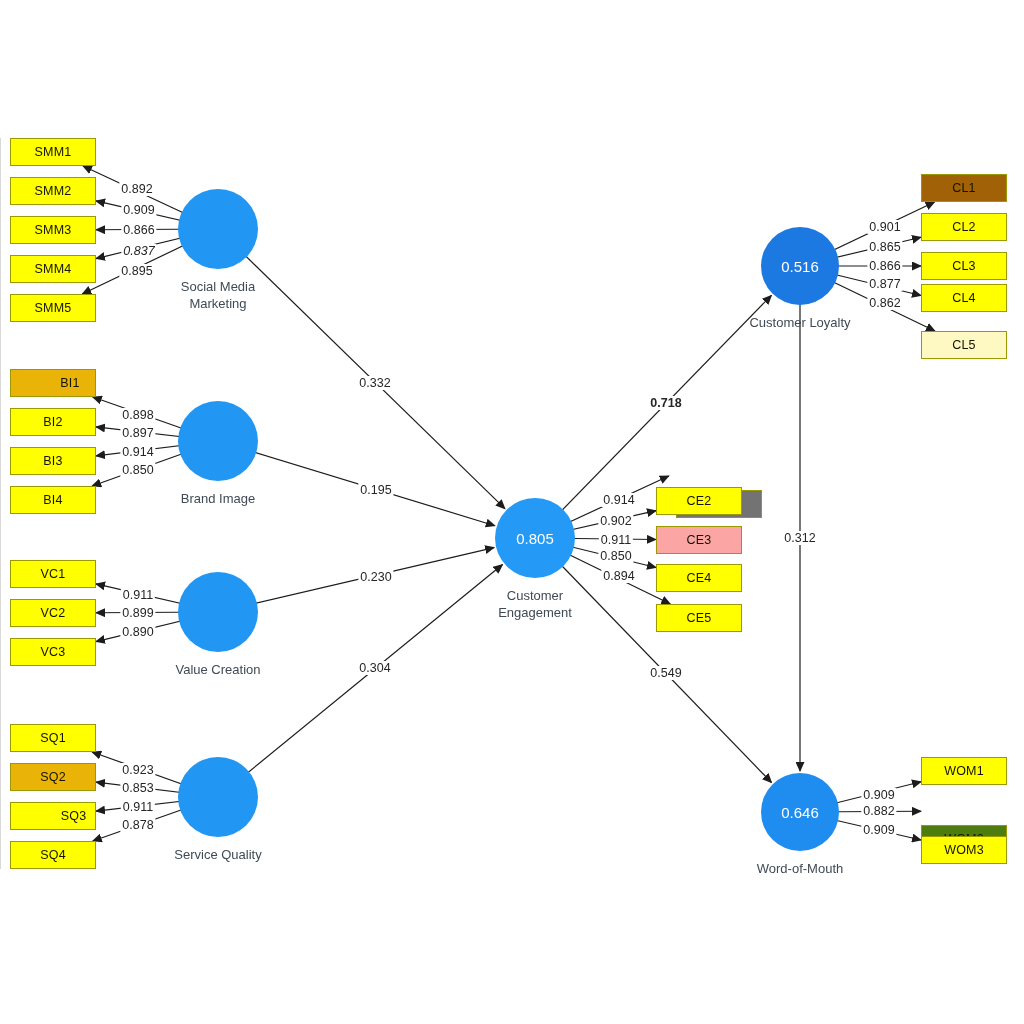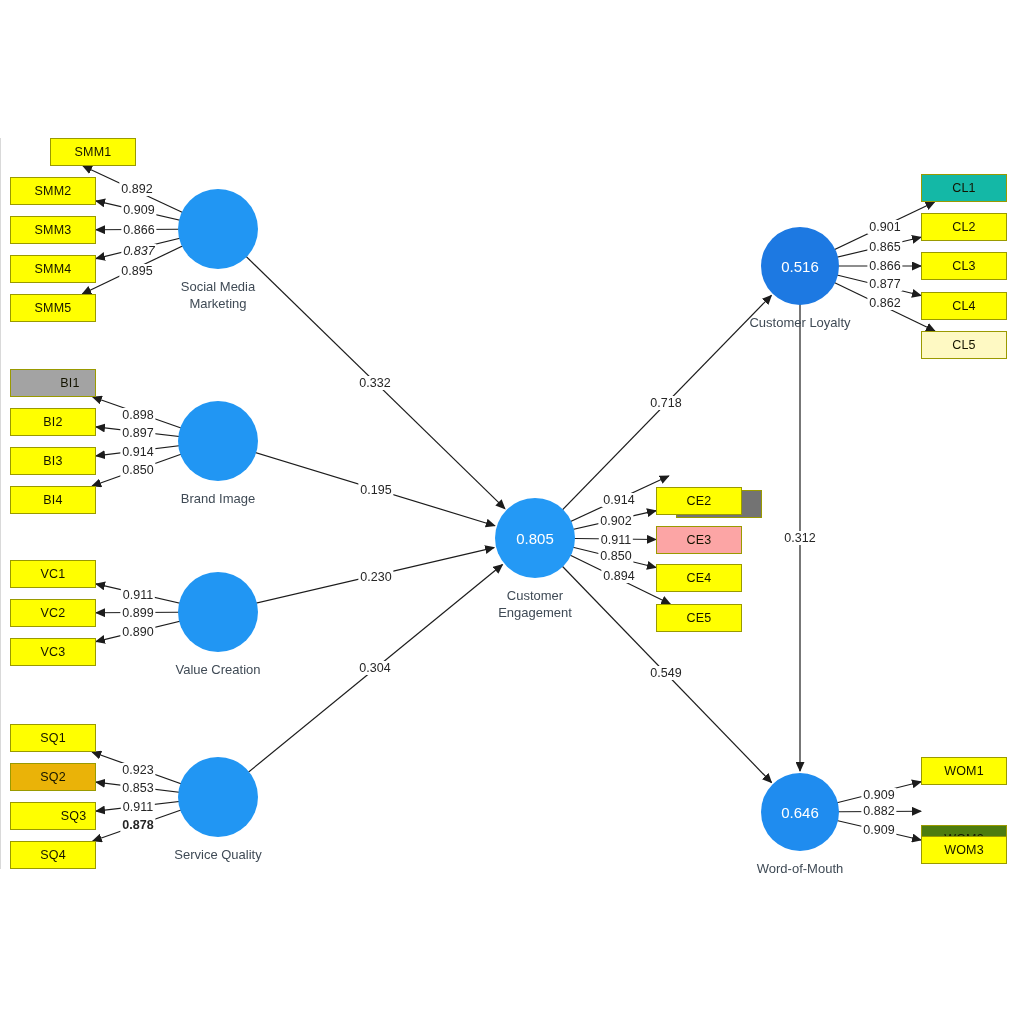--- a/index.html
+++ b/index.html
@@ -80,83 +80,83 @@
         <circle cx="218" cy="441" r="40" fill="#2196f3"></circle>
         <circle cx="218" cy="612" r="40" fill="#2196f3"></circle>
         <circle cx="218" cy="797" r="40" fill="#2196f3"></circle>
         <circle cx="535" cy="538" r="40" fill="#2499f5"></circle>
         <circle cx="800" cy="266" r="39" fill="#1d79e2"></circle>
         <circle cx="800" cy="812" r="39" fill="#1f8cef"></circle>
       </g>
   </svg>
   <div class="canvas-edge" style="left:0;top:138px;width:1px;height:731px;"></div>
   <div id="g-labels">
-      <div class="indicator-box" style="left: 10px; top: 138px; background: rgb(255, 255, 0); border-color: rgb(154, 154, 0); margin-left: 40px;">SMM1</div>
+      <div class="indicator-box" style="left: 10px; top: 138px; background: rgb(255, 255, 0); border-color: rgb(154, 154, 0);">SMM1</div>
       <div class="num-label" style="left: 137px; top: 189px;">0.892</div>
       <div class="indicator-box" style="left: 10px; top: 177px; background: rgb(255, 255, 0); border-color: rgb(154, 154, 0);">SMM2</div>
       <div class="num-label" style="left: 139px; top: 210px;">0.909</div>
       <div class="indicator-box" style="left: 10px; top: 216px; background: rgb(255, 255, 0); border-color: rgb(154, 154, 0);">SMM3</div>
       <div class="num-label" style="left: 139px; top: 230px;">0.866</div>
       <div class="indicator-box" style="left: 10px; top: 255px; background: rgb(255, 255, 0); border-color: rgb(154, 154, 0);">SMM4</div>
       <div class="num-label" style="left: 139px; top: 251px; font-style: italic;">0.837</div>
       <div class="indicator-box" style="left: 10px; top: 294px; background: rgb(255, 255, 0); border-color: rgb(154, 154, 0);">SMM5</div>
       <div class="num-label" style="left: 137px; top: 271px;">0.895</div>
-      <div class="indicator-box" style="left: 10px; top: 369px; background: #a3a3a3; border-color: rgb(154, 154, 0); padding-left: 34px;">BI1</div>
+      <div class="indicator-box" style="left: 10px; top: 369px; background: #eab308; border-color: rgb(154, 154, 0); padding-left: 34px;">BI1</div>
       <div class="num-label" style="left: 138px; top: 415px;">0.898</div>
       <div class="indicator-box" style="left: 10px; top: 408px; background: rgb(255, 255, 0); border-color: rgb(154, 154, 0);">BI2</div>
       <div class="num-label" style="left: 138px; top: 433px;">0.897</div>
       <div class="indicator-box" style="left: 10px; top: 447px; background: rgb(255, 255, 0); border-color: rgb(154, 154, 0);">BI3</div>
       <div class="num-label" style="left: 138px; top: 452px;">0.914</div>
       <div class="indicator-box" style="left: 10px; top: 486px; background: rgb(255, 255, 0); border-color: rgb(154, 154, 0);">BI4</div>
       <div class="num-label" style="left: 138px; top: 470px;">0.850</div>
       <div class="indicator-box" style="left: 10px; top: 560px; background: rgb(255, 255, 0); border-color: rgb(154, 154, 0);">VC1</div>
       <div class="num-label" style="left: 138px; top: 595px;">0.911</div>
       <div class="indicator-box" style="left: 10px; top: 599px; background: rgb(255, 255, 0); border-color: rgb(154, 154, 0);">VC2</div>
       <div class="num-label" style="left: 138px; top: 613px;">0.899</div>
       <div class="indicator-box" style="left: 10px; top: 638px; background: rgb(255, 255, 0); border-color: rgb(154, 154, 0);">VC3</div>
       <div class="num-label" style="left: 138px; top: 632px;">0.890</div>
       <div class="indicator-box" style="left: 10px; top: 724px; background: rgb(255, 255, 0); border-color: rgb(154, 154, 0);">SQ1</div>
       <div class="num-label" style="left: 138px; top: 770px;">0.923</div>
       <div class="indicator-box" style="left: 10px; top: 763px; background: #eab308; border-color: rgb(154, 154, 0);">SQ2</div>
       <div class="num-label" style="left: 138px; top: 788px;">0.853</div>
       <div class="indicator-box" style="left: 10px; top: 802px; background: rgb(255, 255, 0); border-color: rgb(154, 154, 0); padding-left: 41px;">SQ3</div>
       <div class="num-label" style="left: 138px; top: 807px;">0.911</div>
       <div class="indicator-box" style="left: 10px; top: 841px; background: rgb(255, 255, 0); border-color: rgb(154, 154, 0);">SQ4</div>
-      <div class="num-label" style="left: 138px; top: 825px; font-weight: bold;">0.878</div>
+      <div class="num-label" style="left: 138px; top: 825px;">0.878</div>
       <div class="indicator-box" style="left: 676px; top: 448px; background: #737373; border-color: rgb(154, 154, 0); margin-top: 42px;">CE1</div>
       <div class="num-label" style="left: 619px; top: 500px;">0.914</div>
       <div class="indicator-box" style="left: 656px; top: 487px; background: rgb(255, 255, 0); border-color: rgb(154, 154, 0);">CE2</div>
       <div class="num-label" style="left: 616px; top: 521px;">0.902</div>
       <div class="indicator-box" style="left: 656px; top: 526px; background: #fca5a5; border-color: rgb(154, 154, 0);">CE3</div>
       <div class="num-label" style="left: 616px; top: 540px;">0.911</div>
       <div class="indicator-box" style="left: 656px; top: 564px; background: rgb(255, 255, 0); border-color: rgb(154, 154, 0);">CE4</div>
       <div class="num-label" style="left: 616px; top: 556px;">0.850</div>
       <div class="indicator-box" style="left: 656px; top: 604px; background: rgb(255, 255, 0); border-color: rgb(154, 154, 0);">CE5</div>
       <div class="num-label" style="left: 619px; top: 576px;">0.894</div>
-      <div class="indicator-box" style="left: 921px; top: 174px; background: #14b8a6; border-color: rgb(154, 154, 0);">CL1</div>
+      <div class="indicator-box" style="left: 921px; top: 174px; background: #a16207; border-color: rgb(154, 154, 0);">CL1</div>
       <div class="num-label" style="left: 885px; top: 227px;">0.901</div>
       <div class="indicator-box" style="left: 921px; top: 213px; background: rgb(255, 255, 0); border-color: rgb(154, 154, 0);">CL2</div>
       <div class="num-label" style="left: 885px; top: 247px;">0.865</div>
       <div class="indicator-box" style="left: 921px; top: 252px; background: rgb(255, 255, 0); border-color: rgb(154, 154, 0);">CL3</div>
       <div class="num-label" style="left: 885px; top: 266px;">0.866</div>
-      <div class="indicator-box" style="left: 921px; top: 292px; background: rgb(255, 255, 0); border-color: rgb(154, 154, 0);">CL4</div>
+      <div class="indicator-box" style="left: 921px; top: 284px; background: rgb(255, 255, 0); border-color: rgb(154, 154, 0);">CL4</div>
       <div class="num-label" style="left: 885px; top: 284px;">0.877</div>
       <div class="indicator-box" style="left: 921px; top: 331px; background: #fef9c3; border-color: rgb(154, 154, 0);">CL5</div>
       <div class="num-label" style="left: 885px; top: 303px;">0.862</div>
       <div class="indicator-box" style="left: 921px; top: 757px; background: rgb(255, 255, 0); border-color: rgb(154, 154, 0);">WOM1</div>
       <div class="num-label" style="left: 879px; top: 795px;">0.909</div>
       <div class="indicator-box" style="left: 921px; top: 783px; background: #4d7c0f; border-color: rgb(154, 154, 0); margin-top: 42px;">WOM2</div>
       <div class="num-label" style="left: 879px; top: 811px;">0.882</div>
       <div class="indicator-box" style="left: 921px; top: 836px; background: rgb(255, 255, 0); border-color: rgb(154, 154, 0);">WOM3</div>
       <div class="num-label" style="left: 879px; top: 830px;">0.909</div>
       <div class="num-label" style="left: 375px; top: 383px; text-align: right;">0.332</div>
       <div class="num-label" style="left: 376px; top: 490px;">0.195</div>
       <div class="num-label" style="left: 376px; top: 577px;">0.230</div>
       <div class="num-label" style="left: 375px; top: 668px;">0.304</div>
-      <div class="num-label" style="left: 666px; top: 403px;">0.718</div>
+      <div class="num-label" style="left: 666px; top: 403px; font-weight: bold;">0.718</div>
       <div class="num-label" style="left: 666px; top: 673px;">0.549</div>
       <div class="num-label" style="left: 800px; top: 538px;">0.312</div>
       <div class="construct-label" style="left: 218px; top: 278px;">Social Media
 Marketing</div>
       <div class="construct-label" style="left: 218px; top: 490px;">Brand Image</div>
       <div class="construct-label" style="left: 218px; top: 661px;">Value Creation</div>
       <div class="construct-label" style="left: 218px; top: 846px;">Service Quality</div>
       <div class="construct-value" style="left: 535px; top: 538px;">0.805</div>
       <div class="construct-label" style="left: 535px; top: 587px;">Customer
 Engagement</div>

